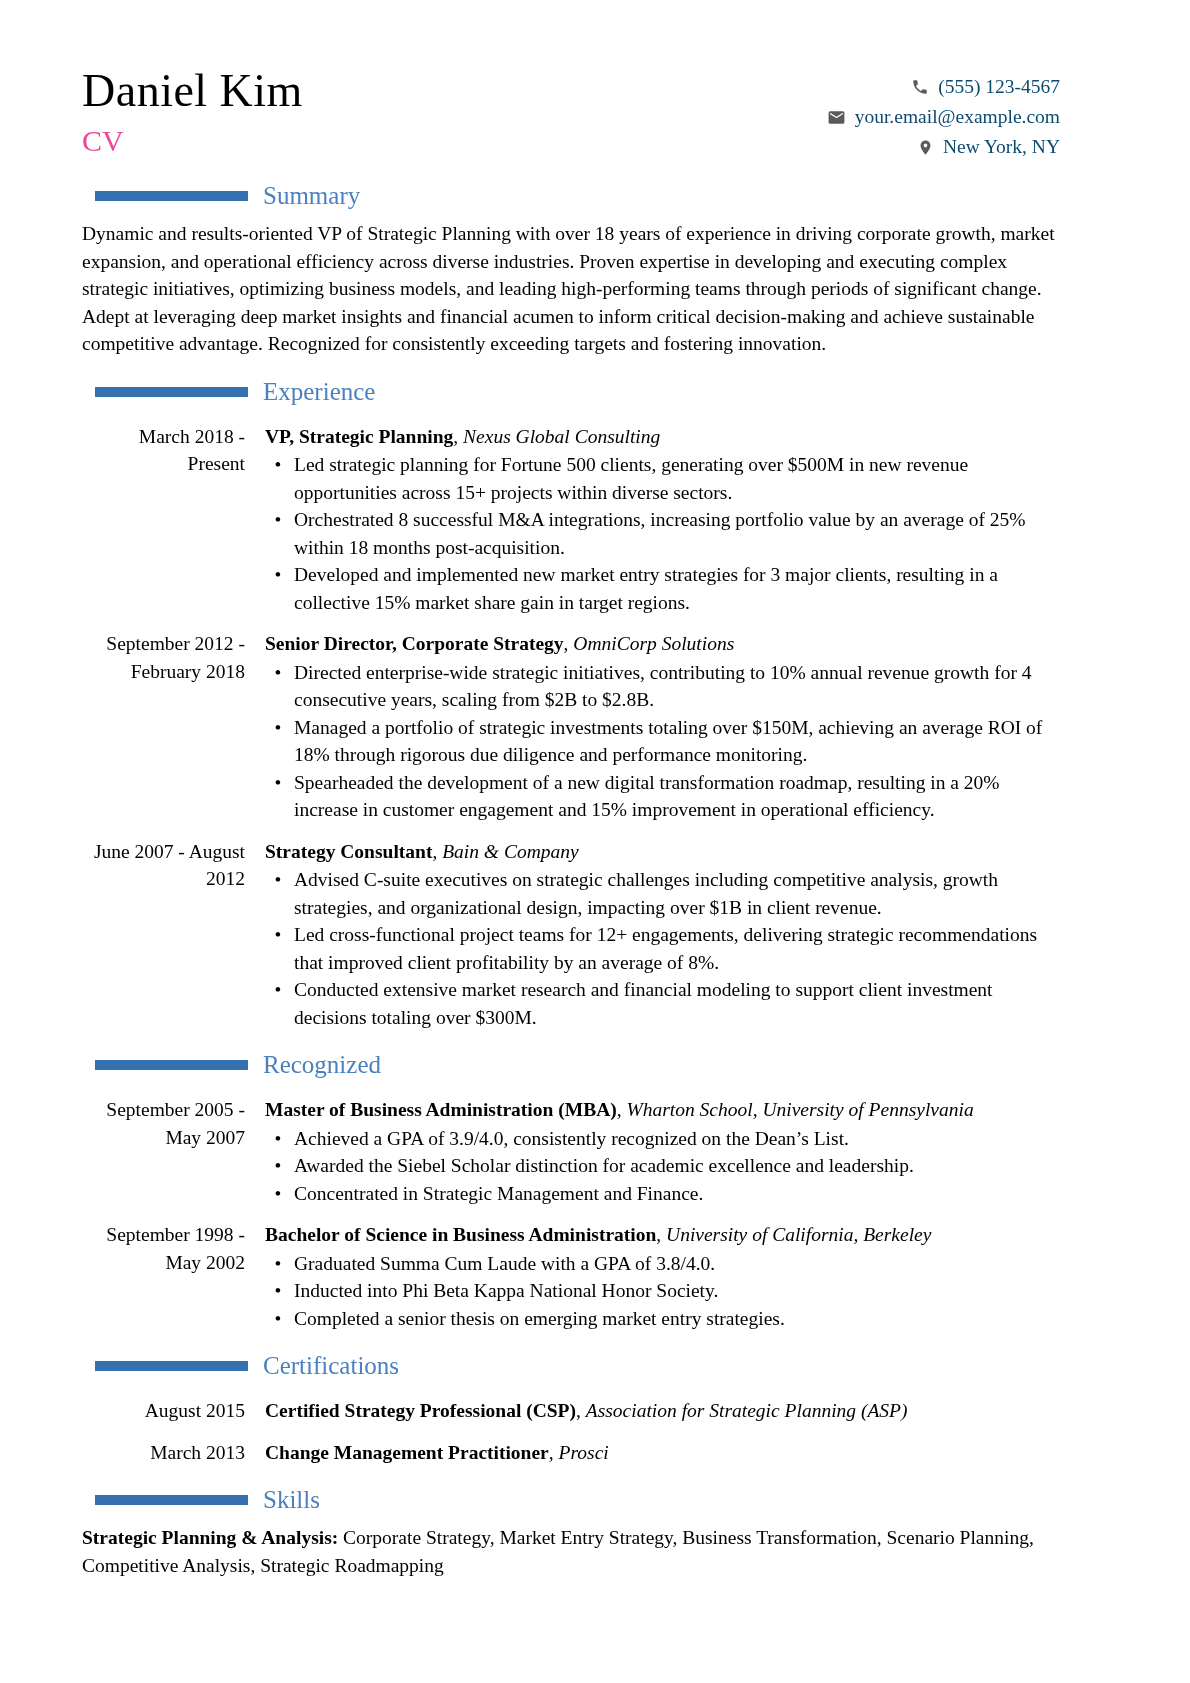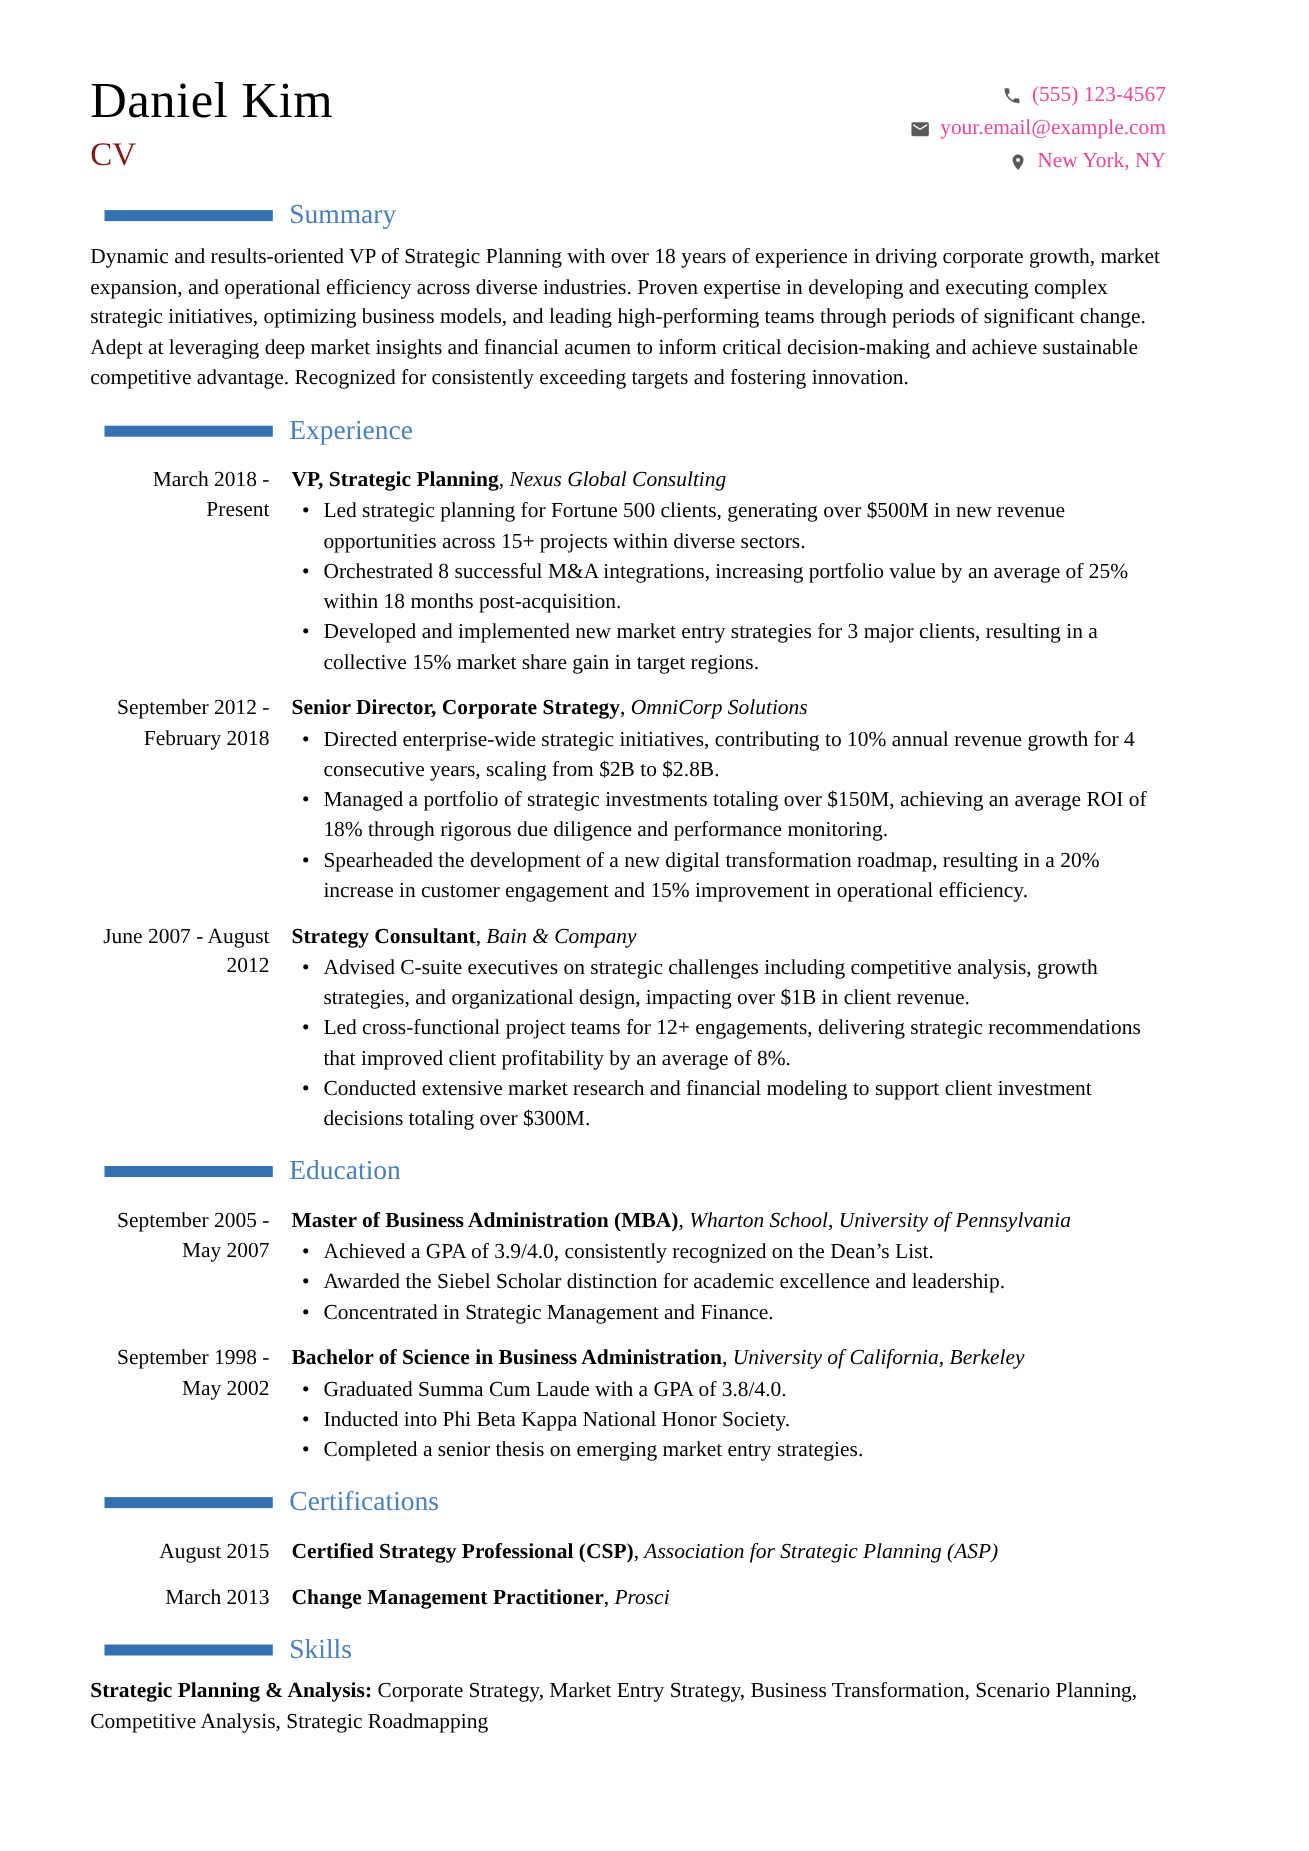--- a/index.html
+++ b/index.html
@@ -7,22 +7,22 @@
     width: 1190px; height: 1683px;
     font-family: "Liberation Serif", "DejaVu Serif", serif;
     color: #000; font-size: 19.5px; line-height: 27.5px;
     -webkit-hyphens: auto; hyphens: auto;
   }
   .page { box-sizing: border-box; width: 1172px; height: 1683px; padding: 34px 112px 0 82px; overflow: hidden; margin-top: 32px; }
 
   
   .header { display: flex; justify-content: space-between; align-items: flex-start; margin-bottom: 10px; }
   .name { font-size: 46px; line-height: 50px; font-weight: 400; letter-spacing: 0.5px; }
-  .subtitle { font-size: 30px; line-height: 38px; color: #7f1d1d; margin-top: 6px; }
-  .contact { text-align: right; color: #ec4899; margin-top: 6px; }
+  .subtitle { font-size: 30px; line-height: 38px; color: #ec4899; margin-top: 6px; }
+  .contact { text-align: right; color: #0c4a6e; margin-top: 6px; }
   .contact-row { display: flex; justify-content: flex-end; align-items: center; gap: 9px; height: 30px; }
   .contact-row svg { flex: 0 0 auto; }
 
   
   .section { margin-top: 17px; }
   .section-header { display: flex; align-items: center; gap: 15px; margin-bottom: 7px; }
   .section-bar { width: 153px; height: 10px; margin-left: 13px; flex: 0 0 auto; }
   .section-title { font-size: 25px; line-height: 34px; }
 
   .para { text-align: left; }
@@ -145,21 +145,21 @@
               <span class="bullet-text">Conducted extensive market research and financial modeling to support client investment decisions totaling over $300M.</span>
             </div>
         </div>
       </div>
     </div>
   </div>
 
   <div class="section">
     <div class="section-header">
       <div class="section-bar accent-bar" style="background: rgb(53, 113, 176);"></div>
-      <div class="section-title accent-title" style="color: rgb(74, 128, 189);">Education</div>
+      <div class="section-title accent-title" style="color: rgb(74, 128, 189);">Recognized</div>
     </div>
 
     <div class="entry">
       <div class="entry-date">September 2005 - May 2007</div>
       <div class="entry-body">
         <div class="entry-title"><b>Master of Business Administration (MBA)</b><span>, </span><i>Wharton School, University of Pennsylvania</i></div>
         <div class="bullets">
           <div class="bullet-row">
               <span class="bullet-marker">•</span>
               <span class="bullet-text">Achieved a GPA of 3.9/4.0, consistently recognized on the Dean’s List.</span>

